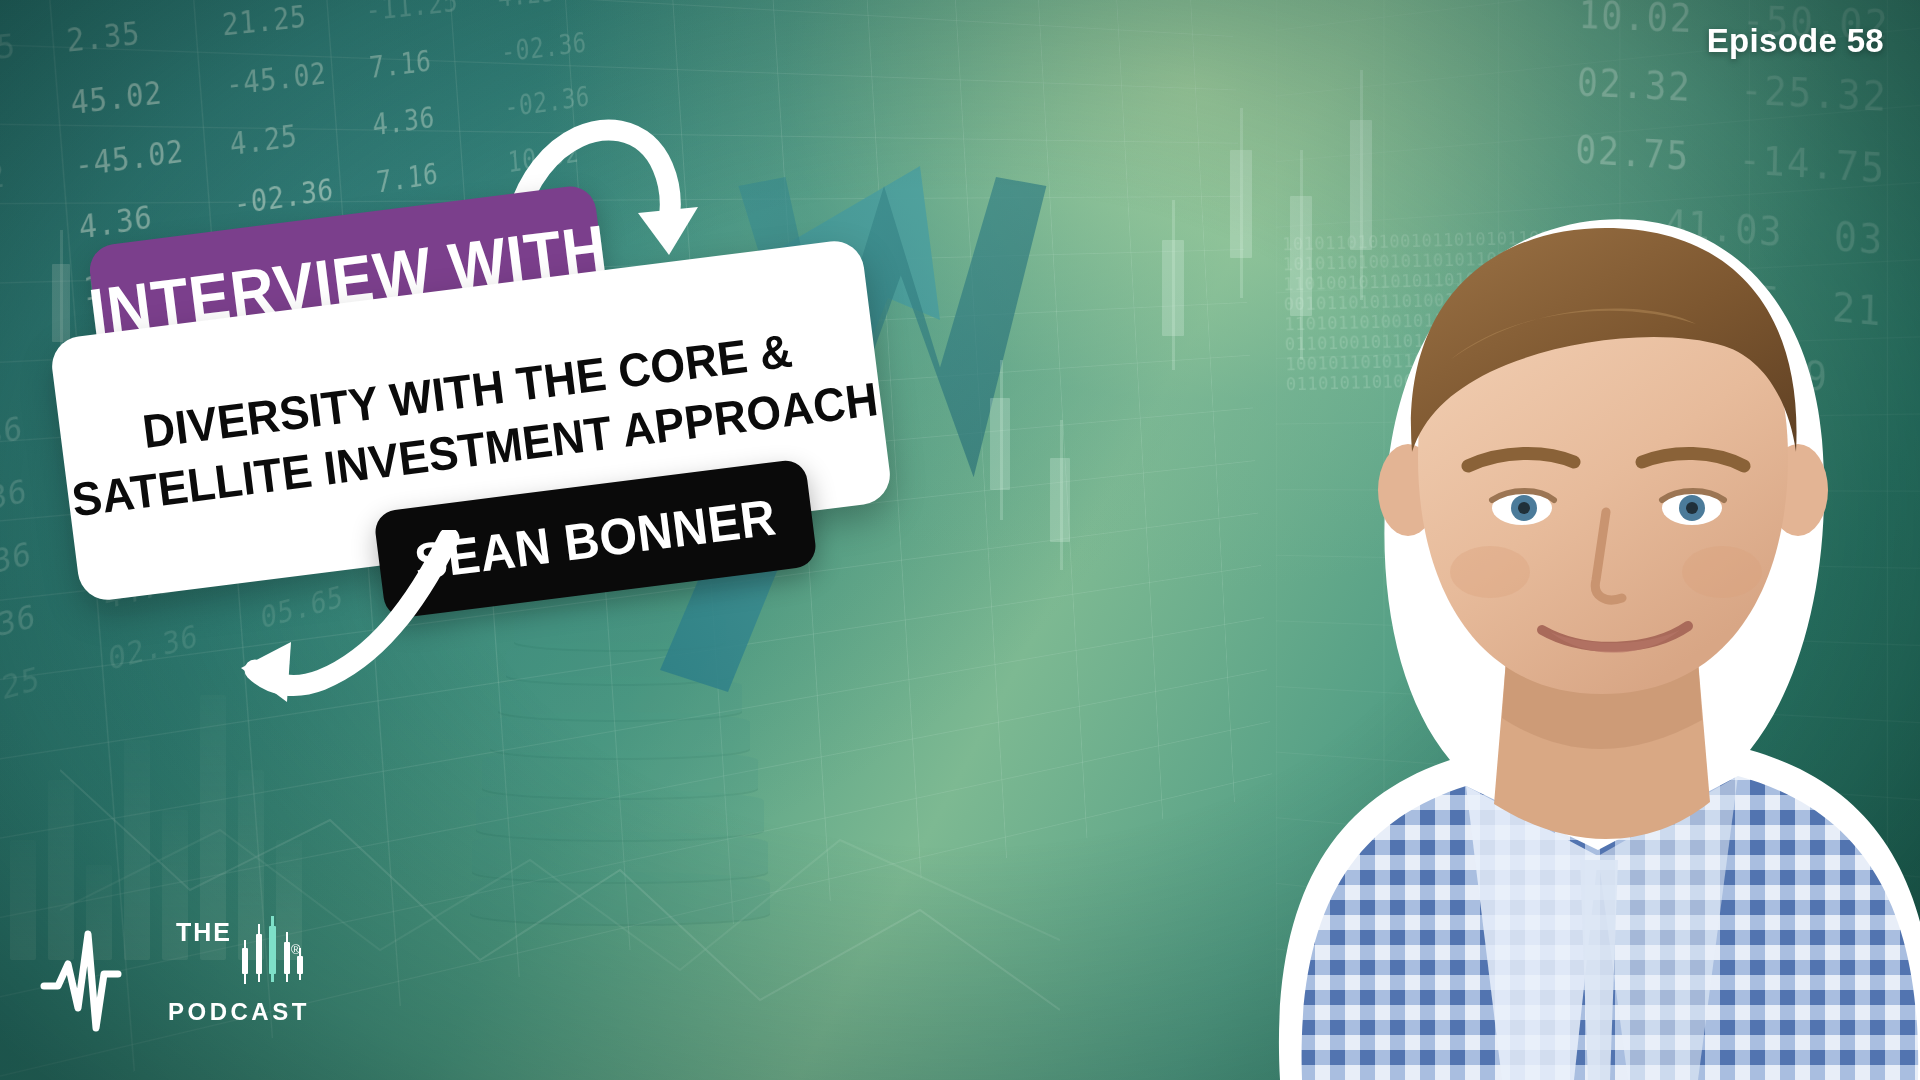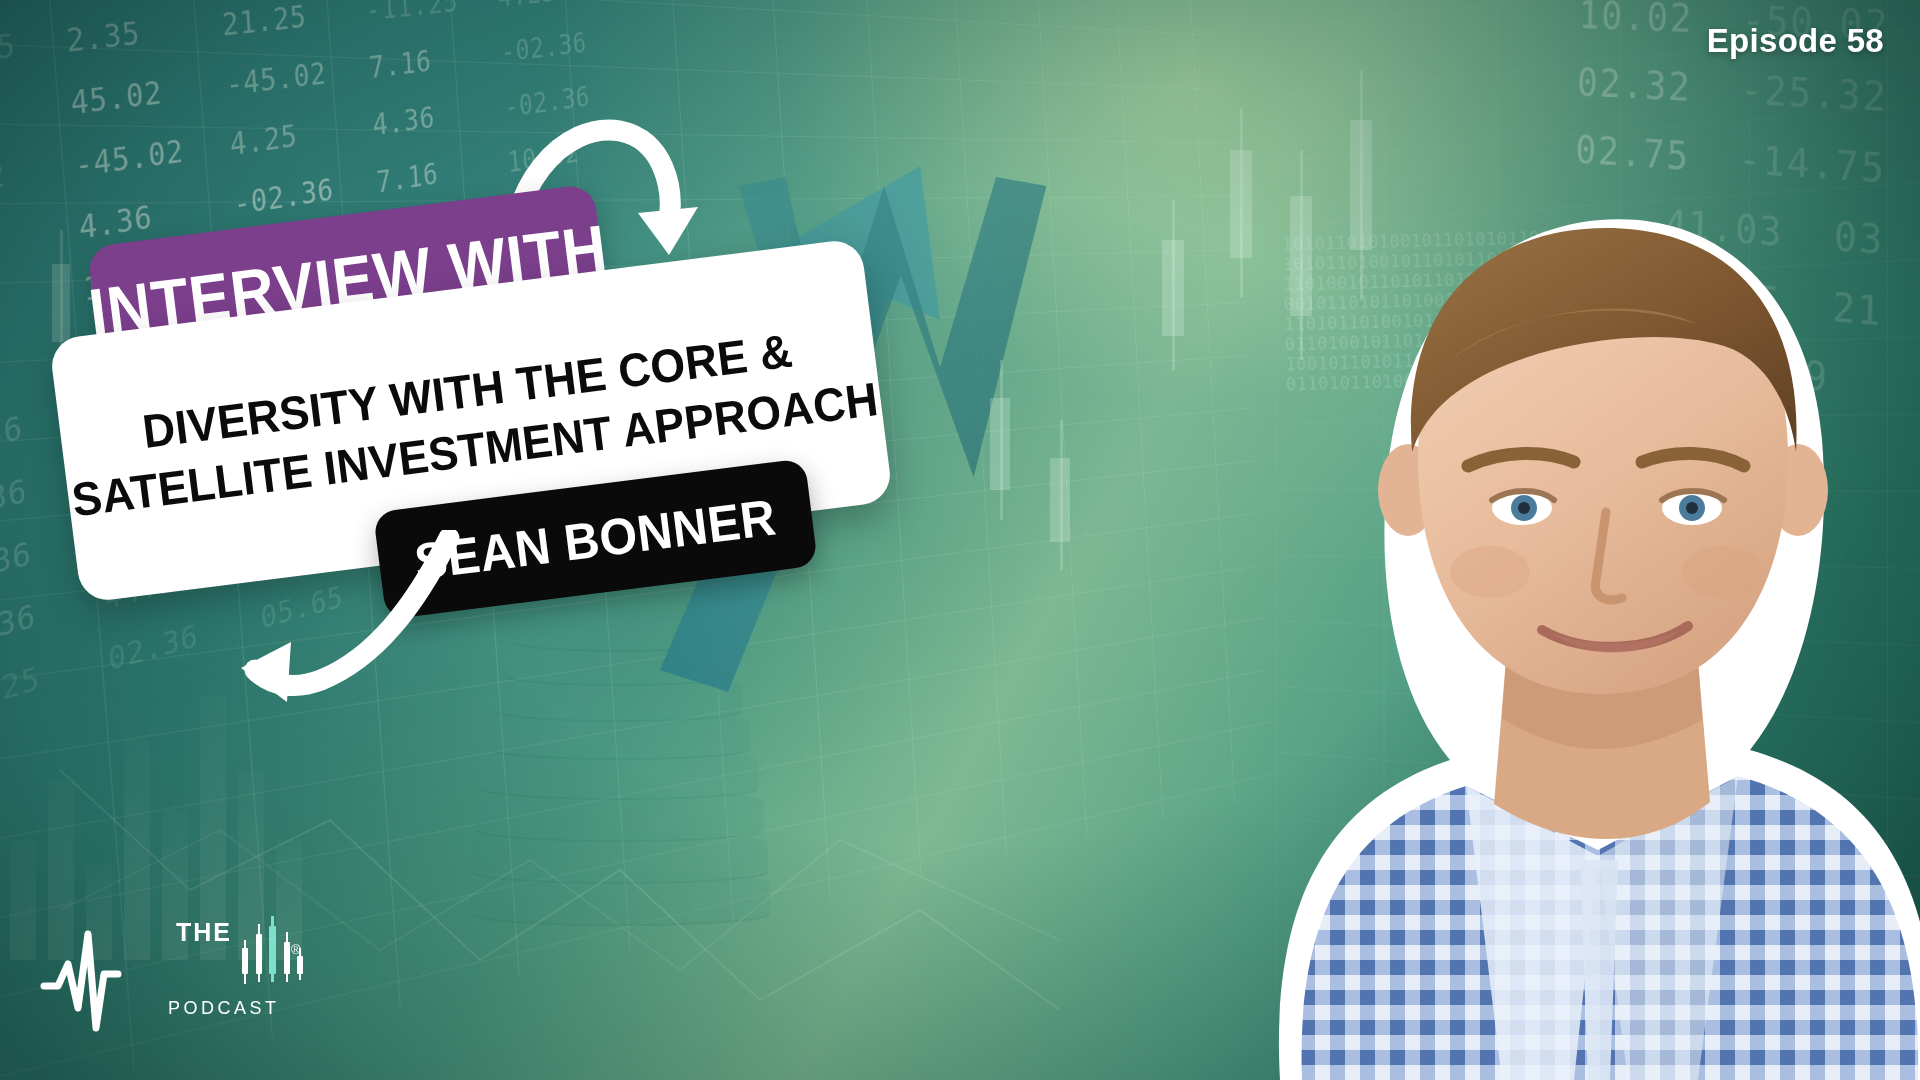--- a/index.html
+++ b/index.html
@@ -161,21 +161,21 @@
     position:absolute; left:94px; top:6px; color:#fff;
     font-size:25px; font-weight:bold; letter-spacing:2px;margin-left:44px;
   }
   .logo-name {
     position:absolute; left:36px; top:26px; color:#fff;
     font-size:49px; font-weight:bold; letter-spacing:-.6px;
   }
   .logo-reg { position:absolute; left:253px; top:30px; color:#fff; font-size:13px; }
   .logo-pod {
     position:absolute; left:130px; top:86px; color:#fff;
-    font-size:18px; font-weight:normal; letter-spacing:3.5px;
+    font-size:24px; font-weight:bold; letter-spacing:3.5px;
   }
 </style>
 </head>
 <body>
 
 <div id="stage">
 
   <div class="bg-layer">
 
     <div class="grid-warp"></div>

